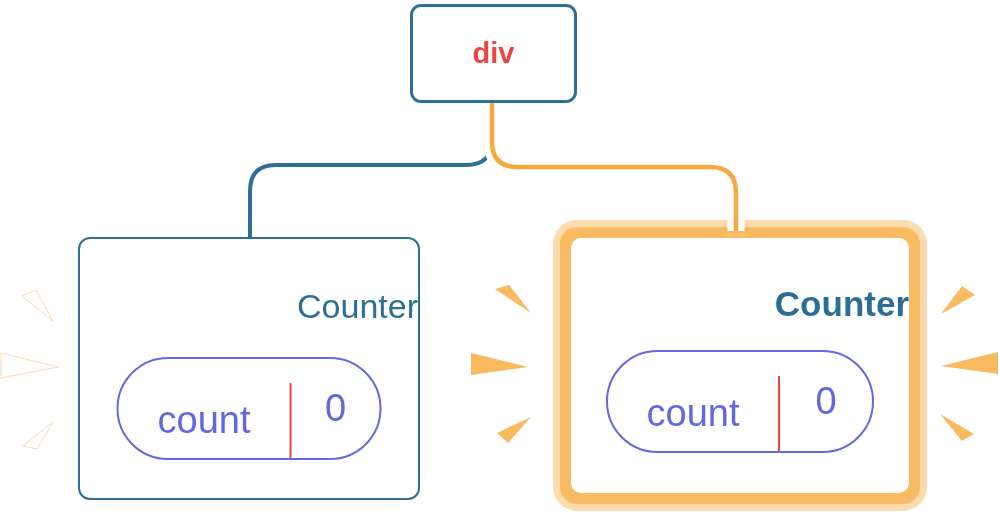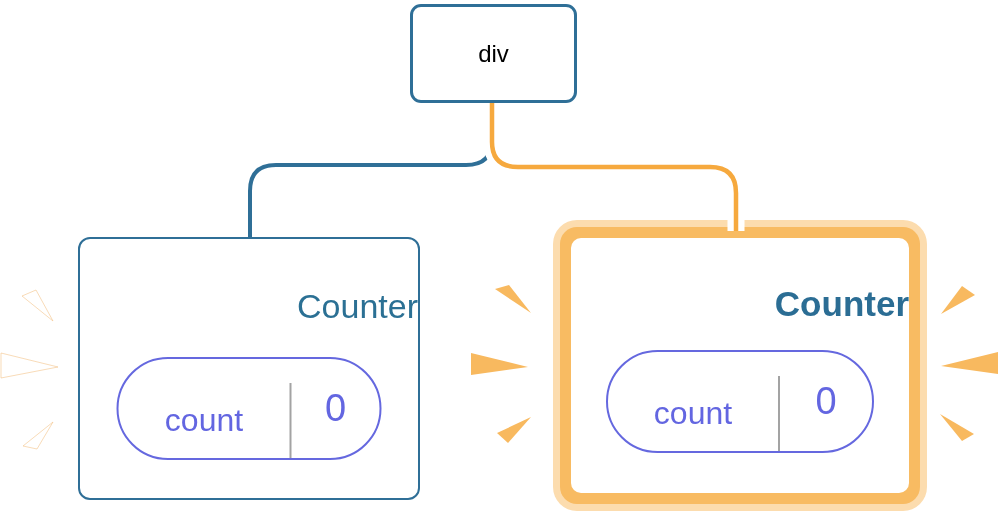--- a/index.html
+++ b/index.html
@@ -7,43 +7,43 @@
     position:relative; width:999px; height:515px; background:#ffffff;
     font-family:"Liberation Sans","DejaVu Sans",sans-serif; overflow:hidden;
   }
 
   
   .node-root {
     position:absolute; left:410px; top:4px; width:167px; height:99px;
     box-sizing:border-box; background:#fff; border:3px solid #2f6f97; border-radius:11px;
     display:flex; align-items:center; justify-content:center; z-index:1;
   }
-  .node-root-label { font-size:24px; font-weight:400; color:#000000; }
+  .node-root-label { font-size:29px; font-weight:700; color:#ef4444; }
 
   
   .counter-left {
     position:absolute; left:78px; top:237px; width:342px; height:263px;
     box-sizing:border-box; background:#fff; border:2px solid #2f6f97; border-radius:12px;
     z-index:1;
   }
   .counter-title {
     position:absolute; top:48px; left:0; width:100%; text-align:right;
     font-size:34px; font-weight:500; color:#2b7094;
   }
 
   
   .pill {
     position:absolute; left:50%; transform:translateX(-50%); top:118px;
     width:265px; height:103px; box-sizing:border-box;
     border:2px solid #6568df; border-radius:54px; display:flex; background:#fff;
   }
   .pill-key {
-    width:173px; box-sizing:border-box; border-right:2px solid #a3a3a3;
+    width:173px; box-sizing:border-box; border-right:2px solid #ef4444;
     display:flex; align-items:center; justify-content:center;
-    font-size:32px; color:#6366e1;margin-top:24px;
+    font-size:38px; color:#6366e1;margin-top:24px;
   }
   .pill-value {
     flex:1; display:flex; align-items:center; justify-content:center;
     font-size:38px; color:#6366e1;
   }
 
   
   .counter-right-outer {
     position:absolute; left:553px; top:220px; width:374px; height:291px;
     box-sizing:border-box; background:#fcdcae; border-radius:24px; padding:7px; z-index:1;

